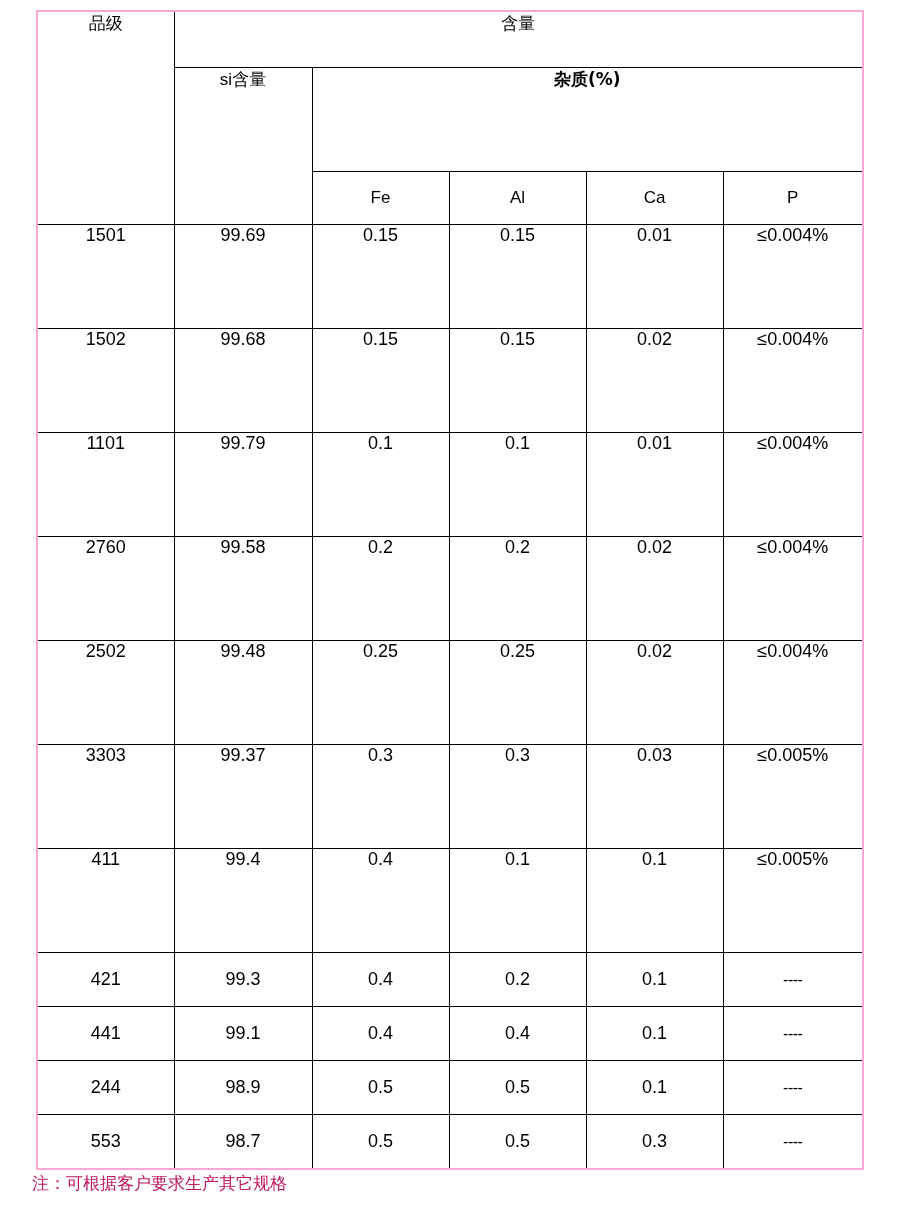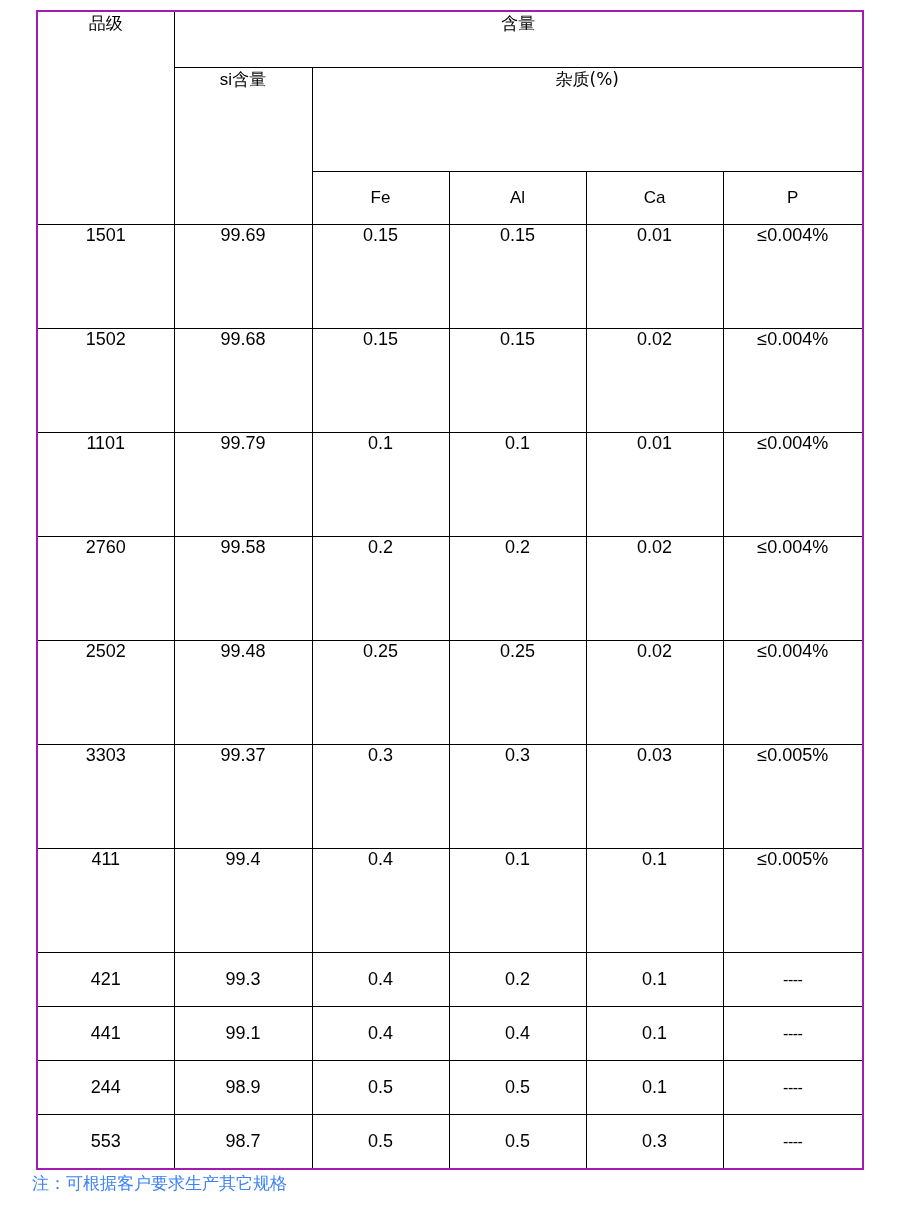--- a/index.html
+++ b/index.html
@@ -55,21 +55,21 @@
     box-sizing: border-box;
     margin-left: 40px;
   }
   .hd-si {
     font-family: "Liberation Sans", "DejaVu Sans", sans-serif;
     font-size: 17px;
     padding-top: 18px;
   }
   .hd-imp {
     font-family: "DejaVu Sans", "Liberation Sans", sans-serif;
-    font-weight: normal;
+    font-weight: bold;
     font-size: 17px;
     height: 104px;
     padding-top: 18px;
     box-sizing: border-box;
   }
   .hd-el {
     font-family: "Liberation Sans", "DejaVu Sans", sans-serif;
     font-size: 17px;
     height: 52px;
     line-height: 52px;
@@ -101,31 +101,31 @@
 
   
   col.c-grade { width: 137px; }
   col.c-si    { width: 138px; }
   col.c-fe    { width: 137px; }
   col.c-al    { width: 137px; }
   col.c-ca    { width: 137px; }
   col.c-p     { width: 140px; }
 
   
-  table.spec { border: 2px solid #a21caf; }
+  table.spec { border: 2px solid #f9a8d4; }
   td.thick-b { border-bottom-width: 2px; }
   td.thick-r { border-right-width: 2px; }
 
   .note {
     position: absolute;
     left: 32px;
     top: 1172px;
     font-family: "Liberation Serif", "DejaVu Serif", serif;
     font-size: 17px;
-    color: #3b82f6;
+    color: #be185d;
     white-space: nowrap;
   }
 </style>
 </head>
 <body>
 
 <div id="sheet">
 
   <table class="spec">
     <colgroup>

